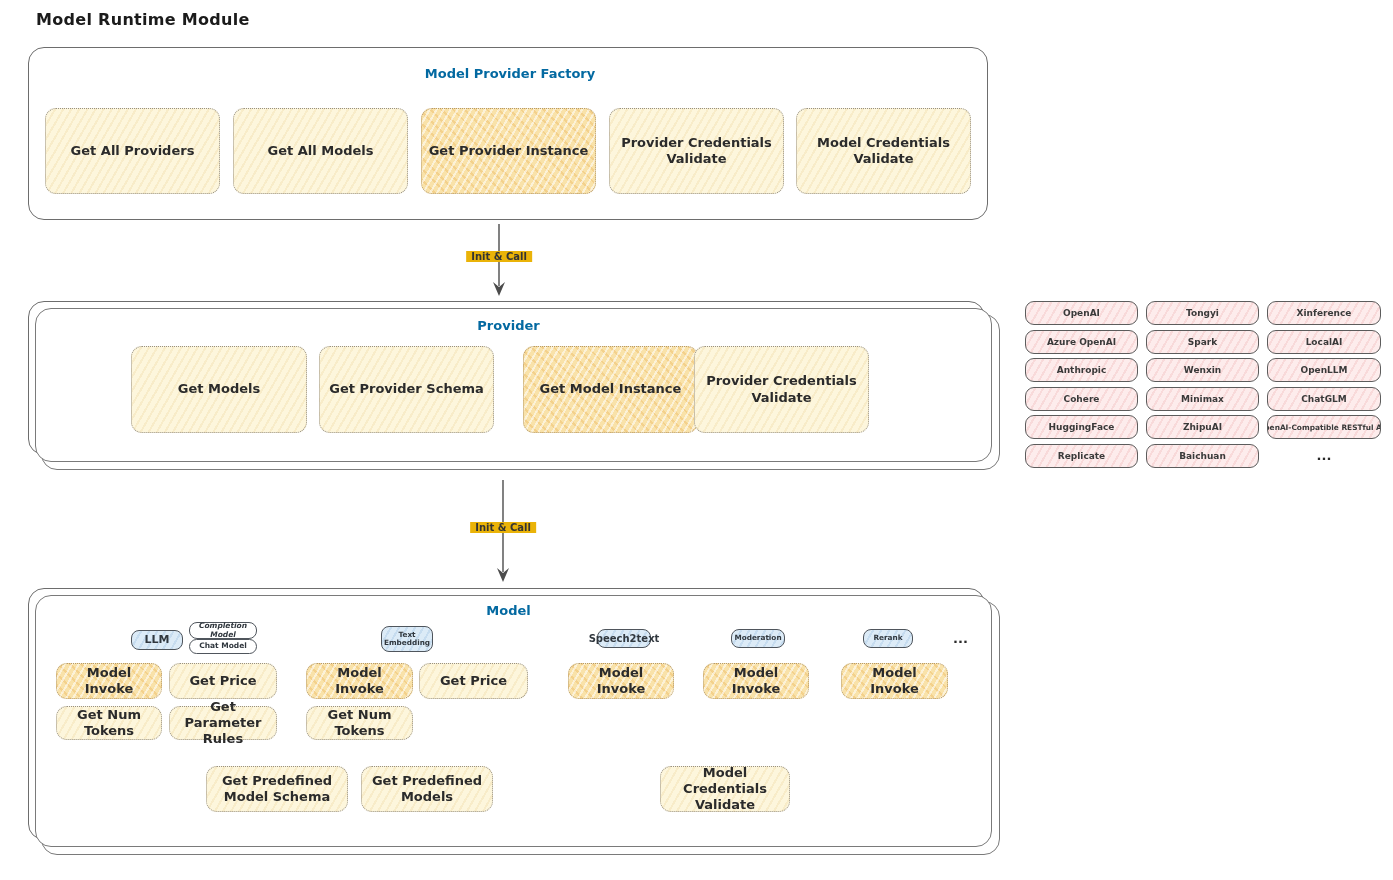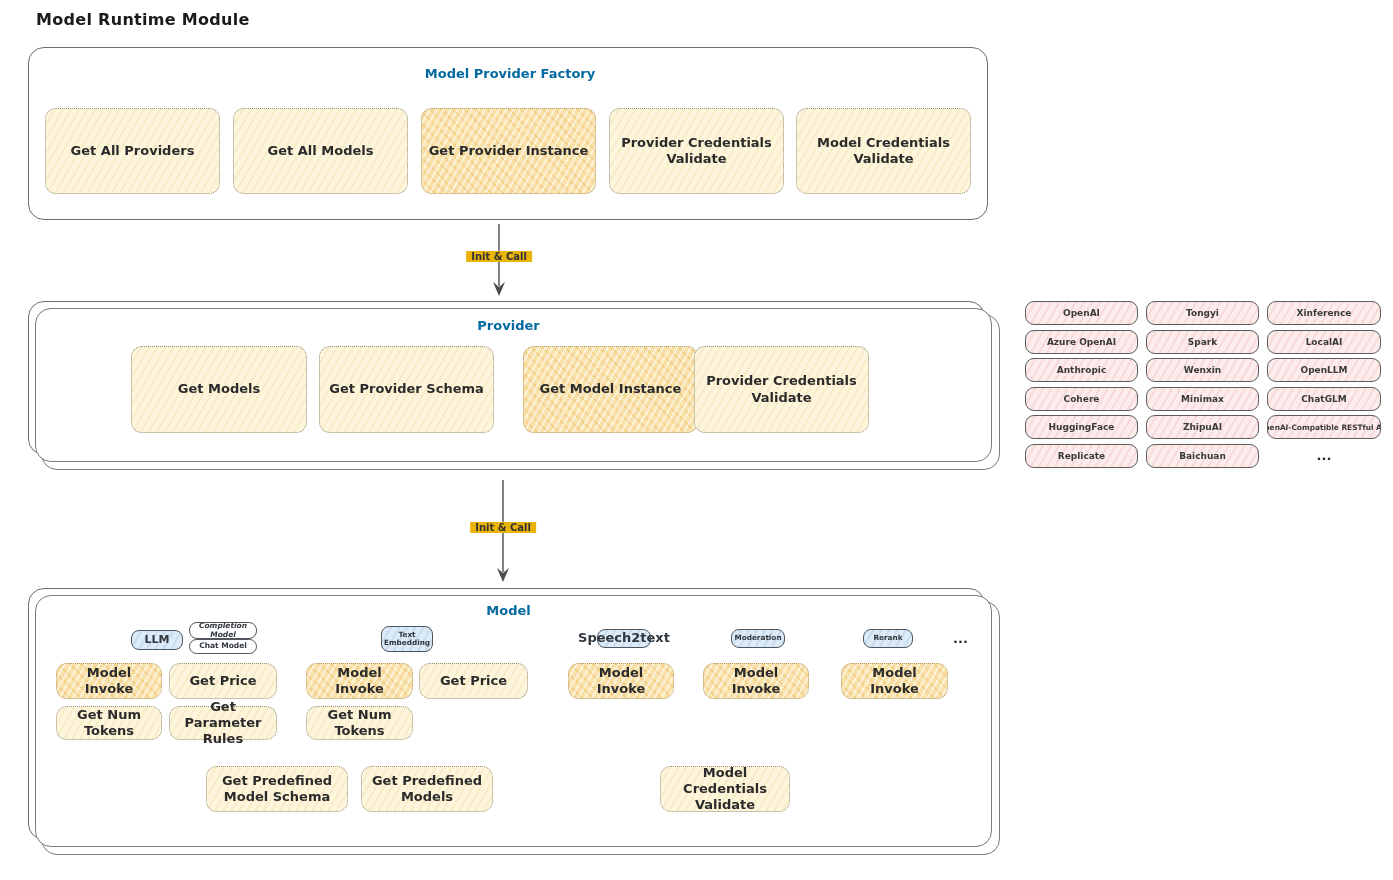--- a/index.html
+++ b/index.html
@@ -116,21 +116,21 @@
   </div>
   <div class="arrow-label" style="left:503px;top:522px;">Init &amp; Call</div>
 
   <div class="panel stacked" style="left:28px;top:588px;width:955px;height:250px;">
     <div class="panel-title" style="top:14px;">Model</div>
 
     <div class="tag blue" style="left:102px;top:41px;width:52px;height:20px;font-size:11px;">LLM</div>
     <div class="tag white" style="left:160px;top:33px;width:68px;height:17px;font-size:7.5px;font-style:italic;">Completion Model</div>
     <div class="tag white" style="left:160px;top:50px;width:68px;height:15px;font-size:7.5px;">Chat Model</div>
     <div class="tag blue" style="left:352px;top:37px;width:52px;height:26px;font-size:7.3px;padding:1px 4px;">Text Embedding</div>
-    <div class="tag blue" style="left:568px;top:40px;width:54px;height:19px;font-size:13px;">Speech2text</div>
+    <div class="tag blue" style="left:568px;top:40px;width:54px;height:19px;font-size:10px;">Speech2text</div>
     <div class="tag blue" style="left:702px;top:40px;width:54px;height:19px;font-size:7.3px;">Moderation</div>
     <div class="tag blue" style="left:834px;top:40px;width:50px;height:19px;font-size:7.3px;">Rerank</div>
     <div class="dots" style="left:924px;top:42px;">...</div>
 
     <div class="fn orange" style="left:27px;top:74px;width:106px;height:36px;">Model Invoke</div>
     <div class="fn yellow" style="left:140px;top:74px;width:108px;height:36px;">Get Price</div>
     <div class="fn orange" style="left:277px;top:74px;width:107px;height:36px;">Model Invoke</div>
     <div class="fn yellow" style="left:390px;top:74px;width:109px;height:36px;">Get Price</div>
     <div class="fn orange" style="left:539px;top:74px;width:106px;height:36px;">Model Invoke</div>
     <div class="fn orange" style="left:674px;top:74px;width:106px;height:36px;">Model Invoke</div>

